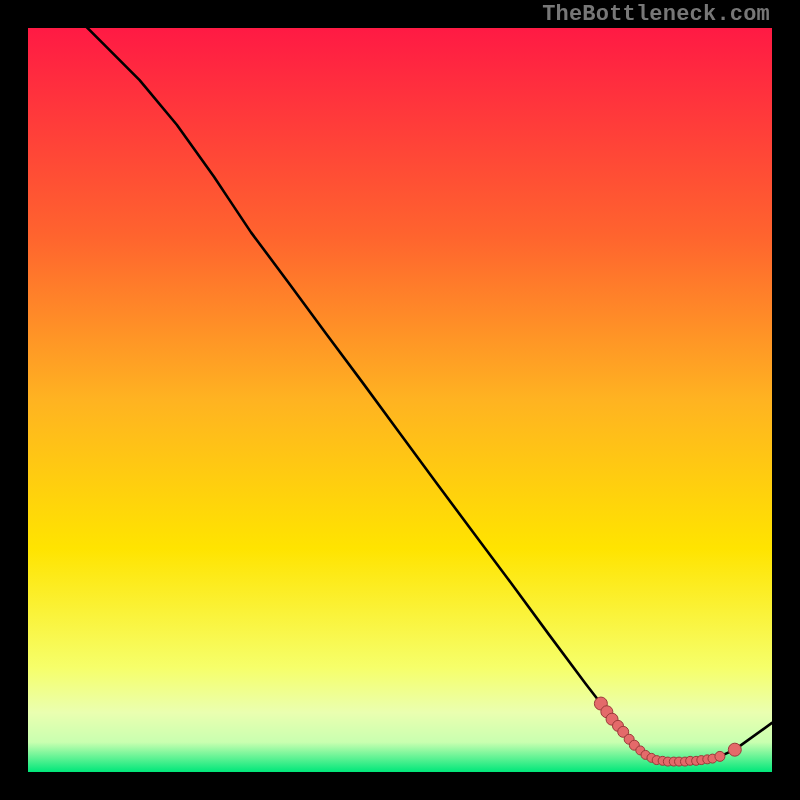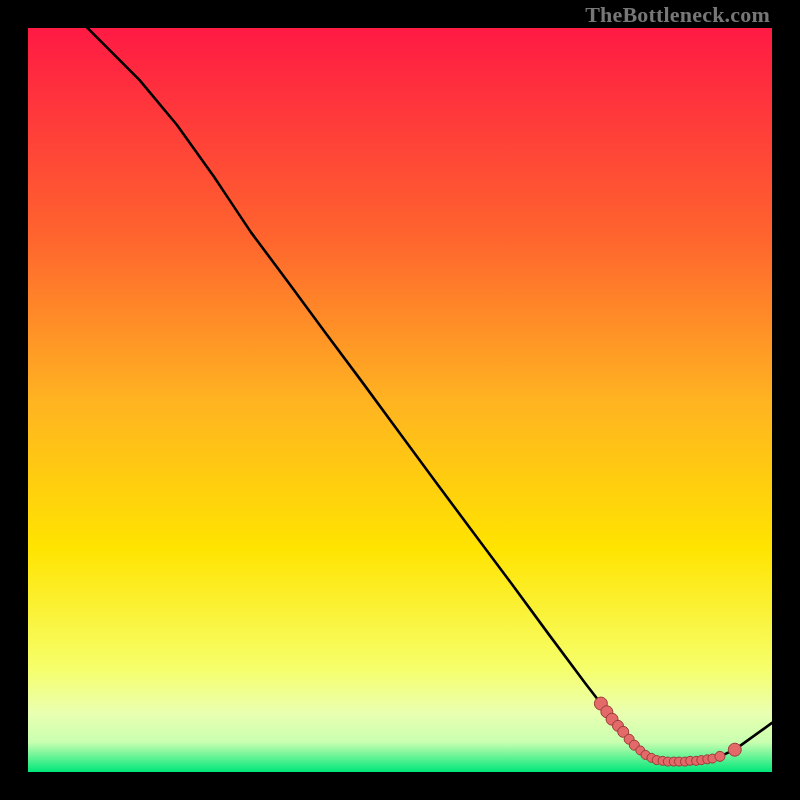--- a/index.html
+++ b/index.html
@@ -26,21 +26,21 @@
     overflow: hidden;
   }
   .attribution {
     position: absolute;
     top: 2px;
     right: 30px;
     color: #777;
     font-size: 22px;
     font-weight: 600;
     letter-spacing: 0.2px;
-    font-family: Liberation Serif, serif;
+    font-family: Liberation Mono, monospace;
   }
   svg { display: block; }
 </style>
 </head>
 <body>
 
 <div class="stage">
   <div class="attribution">TheBottleneck.com</div>
   <div class="plot">
     <svg id="chart-svg" width="744" height="744" viewBox="0 0 744 744">

